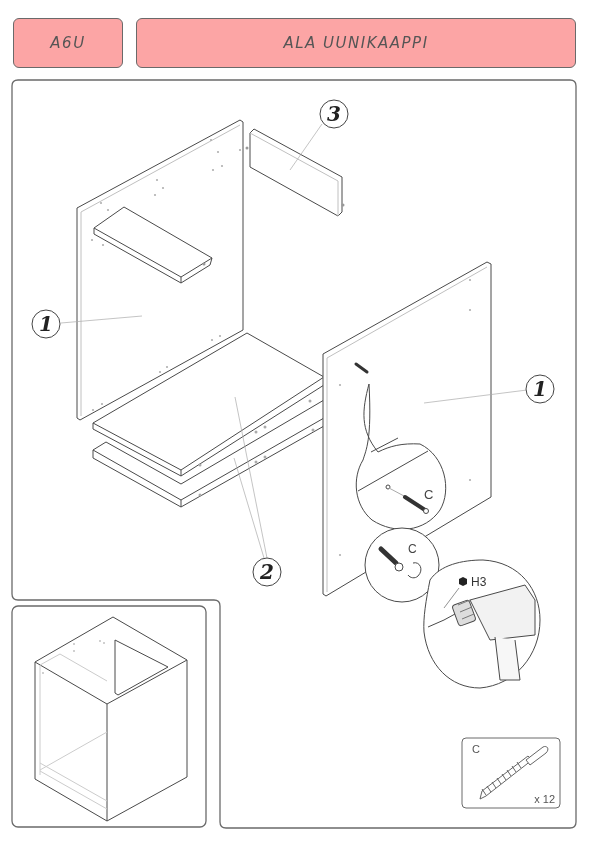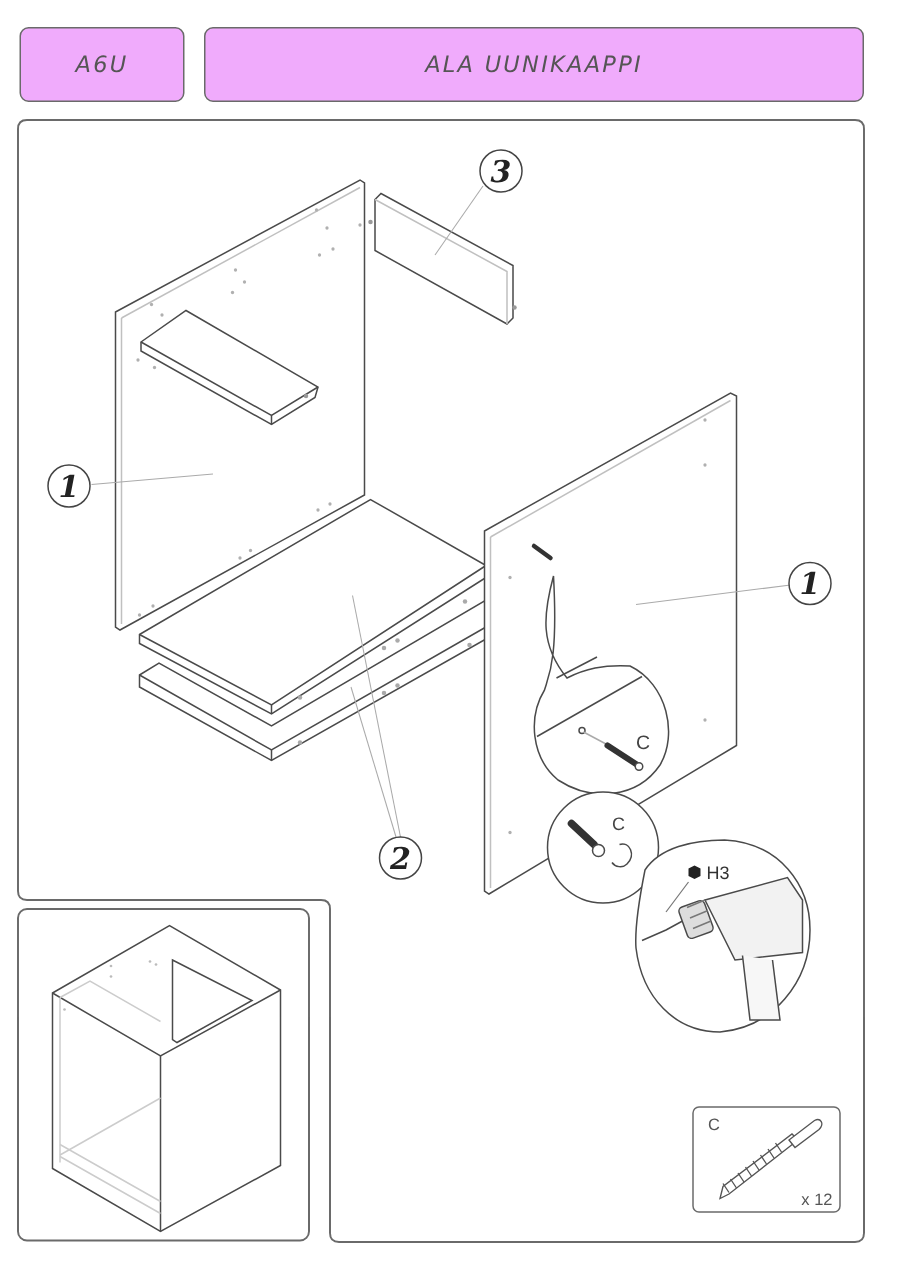--- a/index.html
+++ b/index.html
@@ -1,18 +1,18 @@
 <!DOCTYPE html>
 <html><head>
 <meta charset="utf-8">
 <style>
   html, body { margin: 0; padding: 0; background: #ffffff; }
   body { width: 600px; height: 847px; position: relative; overflow: hidden;
          font-family: "DejaVu Sans", sans-serif; }
-  .box { position: absolute; border: 1.3px solid #6a6a6a; border-radius: 6px; box-sizing: border-box; background: #f0abfc; }
+  .box { position: absolute; border: 1.3px solid #6a6a6a; border-radius: 6px; box-sizing: border-box; background: #fca5a5; }
   .hdr-text { position: absolute; inset: 0; display: flex; align-items: center; justify-content: center;
               font-style: italic; color: #555; font-size: 15px; letter-spacing: 1.5px; font-family: "DejaVu Sans", sans-serif; }
   #code-box { left: 13px; top: 18px; width: 110px; height: 50px; }
   #title-box { left: 136px; top: 18px; width: 440px; height: 50px; text-decoration: underline; }
   svg { position: absolute; left: 0; top: 0; }
   .callout { font-family: "DejaVu Serif", serif; font-style: italic; font-weight: bold; }
   .lbl { font-family: "Liberation Sans", sans-serif; }
 </style>
 </head>
 <body>

